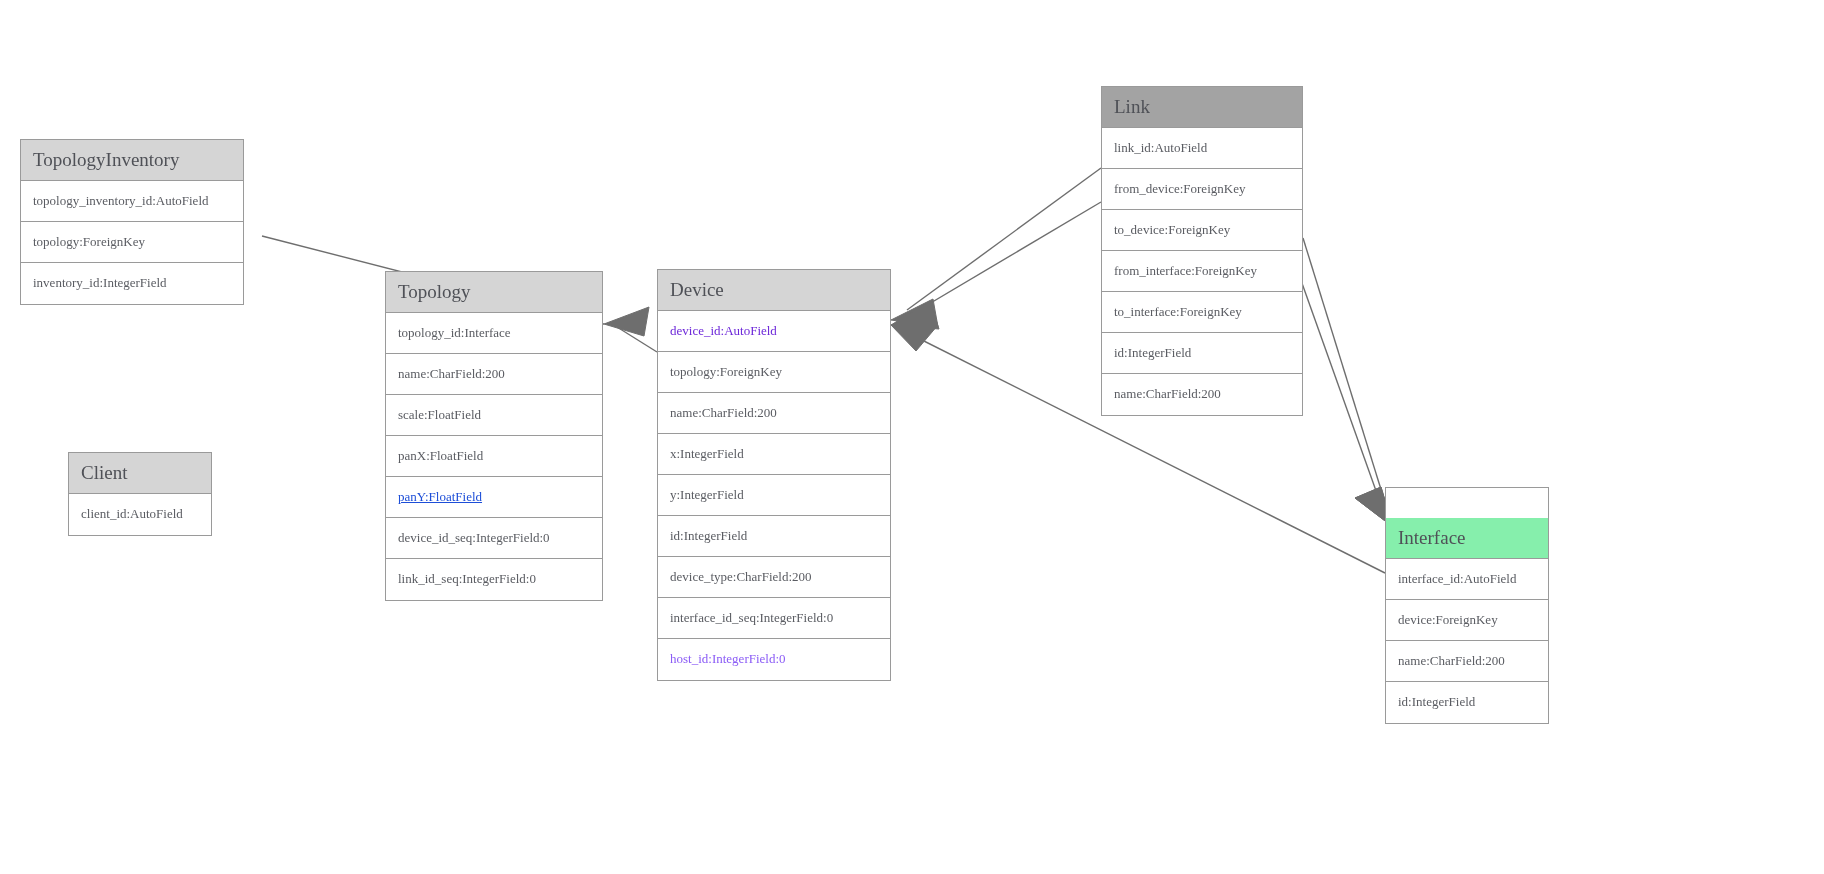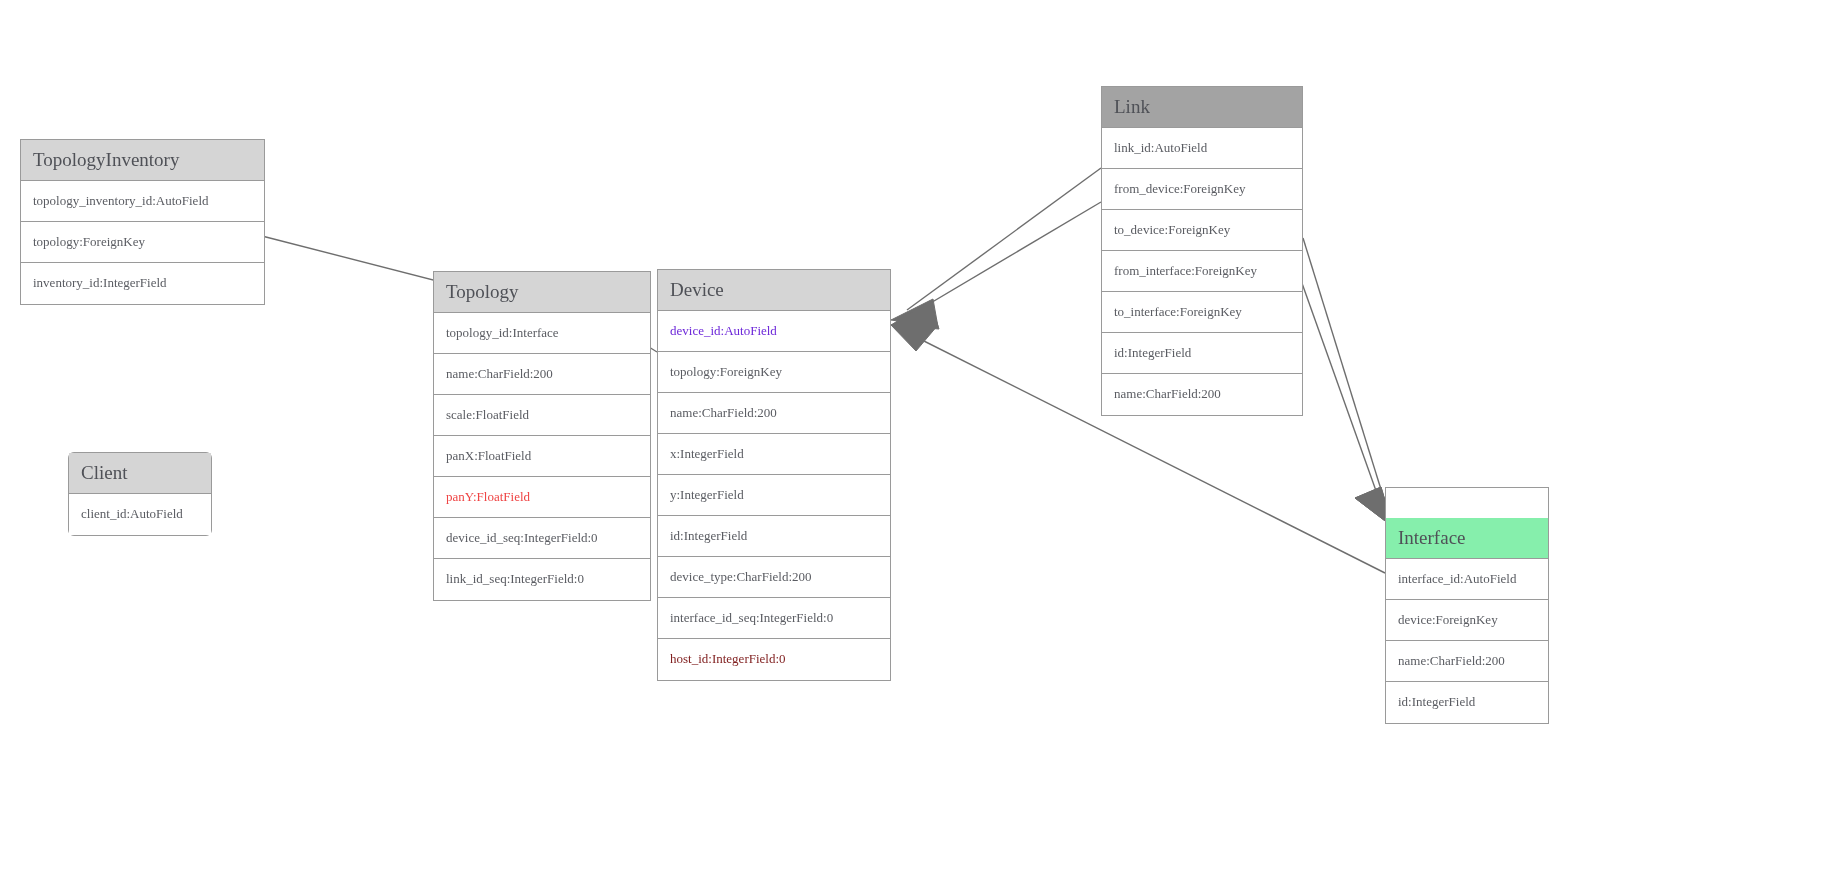--- a/index.html
+++ b/index.html
@@ -89,58 +89,58 @@
       </g>
       <g>
         <polyline points="1298,272 1385,516" fill="none" stroke="#6e6e6e" stroke-width="1.4"></polyline>
         <polygon points="1393,527 1355,498 1381,487" fill="#6e6e6e" stroke="#6e6e6e" stroke-width="1"></polygon>
       </g>
       <g>
         <polyline points="1385,573 910,334" fill="none" stroke="#6e6e6e" stroke-width="1.4"></polyline>
         <polygon points="891,325 938,325 916,351" fill="#6e6e6e" stroke="#6e6e6e" stroke-width="1"></polygon>
       </g>
     </svg>
-<div class="entity" style="left: 20px; top: 139px; width: 245px; border-color: rgb(154, 154, 154);">
+<div class="entity" style="left: 20px; top: 139px; width: 224px; border-color: rgb(154, 154, 154);">
       <div class="entity-title" style="background: rgb(213, 213, 213); border-bottom-color: rgb(154, 154, 154);">TopologyInventory</div>
       <div class="entity-fields">
         <div class="entity-field" style="border-bottom-color: rgb(154, 154, 154); color: rgb(90, 92, 98);">topology_inventory_id:AutoField</div>
         <div class="entity-field" style="border-bottom-color: rgb(154, 154, 154); color: rgb(90, 92, 98);">topology:ForeignKey</div>
         <div class="entity-field" style="border-bottom-color: rgb(154, 154, 154); color: rgb(90, 92, 98);">inventory_id:IntegerField</div>
       </div>
     </div>
-    <div class="entity" style="left: 68px; top: 452px; width: 144px; border-color: rgb(154, 154, 154); border-radius: 6px;">
+    <div class="entity" style="left: 68px; top: 452px; width: 144px; border-color: rgb(154, 154, 154);">
       <div class="entity-title" style="background: rgb(213, 213, 213); border-bottom-color: rgb(154, 154, 154);">Client</div>
       <div class="entity-fields">
         <div class="entity-field" style="border-bottom-color: rgb(154, 154, 154); color: rgb(90, 92, 98);">client_id:AutoField</div>
       </div>
     </div>
-    <div class="entity" style="left: 385px; top: 271px; width: 218px; border-color: rgb(154, 154, 154); margin-left: 48px;">
+    <div class="entity" style="left: 385px; top: 271px; width: 218px; border-color: rgb(154, 154, 154);">
       <div class="entity-title" style="background: rgb(213, 213, 213); border-bottom-color: rgb(154, 154, 154);">Topology</div>
       <div class="entity-fields">
         <div class="entity-field" style="border-bottom-color: rgb(154, 154, 154); color: rgb(90, 92, 98);">topology_id:Interface</div>
         <div class="entity-field" style="border-bottom-color: rgb(154, 154, 154); color: rgb(90, 92, 98);">name:CharField:200</div>
         <div class="entity-field" style="border-bottom-color: rgb(154, 154, 154); color: rgb(90, 92, 98);">scale:FloatField</div>
         <div class="entity-field" style="border-bottom-color: rgb(154, 154, 154); color: rgb(90, 92, 98);">panX:FloatField</div>
-        <div class="entity-field" style="border-bottom-color: rgb(154, 154, 154); color: #ef4444;">panY:FloatField</div>
+        <div class="entity-field" style="border-bottom-color: rgb(154, 154, 154); color: #1d4ed8; text-decoration: underline;">panY:FloatField</div>
         <div class="entity-field" style="border-bottom-color: rgb(154, 154, 154); color: rgb(90, 92, 98);">device_id_seq:IntegerField:0</div>
         <div class="entity-field" style="border-bottom-color: rgb(154, 154, 154); color: rgb(90, 92, 98);">link_id_seq:IntegerField:0</div>
       </div>
     </div>
     <div class="entity" style="left: 657px; top: 269px; width: 234px; border-color: rgb(154, 154, 154);">
       <div class="entity-title" style="background: rgb(213, 213, 213); border-bottom-color: rgb(154, 154, 154);">Device</div>
       <div class="entity-fields">
         <div class="entity-field" style="border-bottom-color: rgb(154, 154, 154); color: #6d28d9;">device_id:AutoField</div>
         <div class="entity-field" style="border-bottom-color: rgb(154, 154, 154); color: rgb(90, 92, 98);">topology:ForeignKey</div>
         <div class="entity-field" style="border-bottom-color: rgb(154, 154, 154); color: rgb(90, 92, 98);">name:CharField:200</div>
         <div class="entity-field" style="border-bottom-color: rgb(154, 154, 154); color: rgb(90, 92, 98);">x:IntegerField</div>
         <div class="entity-field" style="border-bottom-color: rgb(154, 154, 154); color: rgb(90, 92, 98);">y:IntegerField</div>
         <div class="entity-field" style="border-bottom-color: rgb(154, 154, 154); color: rgb(90, 92, 98);">id:IntegerField</div>
         <div class="entity-field" style="border-bottom-color: rgb(154, 154, 154); color: rgb(90, 92, 98);">device_type:CharField:200</div>
         <div class="entity-field" style="border-bottom-color: rgb(154, 154, 154); color: rgb(90, 92, 98);">interface_id_seq:IntegerField:0</div>
-        <div class="entity-field" style="border-bottom-color: rgb(154, 154, 154); color: #7f1d1d;">host_id:IntegerField:0</div>
+        <div class="entity-field" style="border-bottom-color: rgb(154, 154, 154); color: #8b5cf6;">host_id:IntegerField:0</div>
       </div>
     </div>
     <div class="entity" style="left: 1101px; top: 86px; width: 202px; border-color: rgb(154, 154, 154);">
       <div class="entity-title" style="background: #a3a3a3; border-bottom-color: rgb(154, 154, 154);">Link</div>
       <div class="entity-fields">
         <div class="entity-field" style="border-bottom-color: rgb(154, 154, 154); color: rgb(90, 92, 98);">link_id:AutoField</div>
         <div class="entity-field" style="border-bottom-color: rgb(154, 154, 154); color: rgb(90, 92, 98);">from_device:ForeignKey</div>
         <div class="entity-field" style="border-bottom-color: rgb(154, 154, 154); color: rgb(90, 92, 98);">to_device:ForeignKey</div>
         <div class="entity-field" style="border-bottom-color: rgb(154, 154, 154); color: rgb(90, 92, 98);">from_interface:ForeignKey</div>
         <div class="entity-field" style="border-bottom-color: rgb(154, 154, 154); color: rgb(90, 92, 98);">to_interface:ForeignKey</div>

